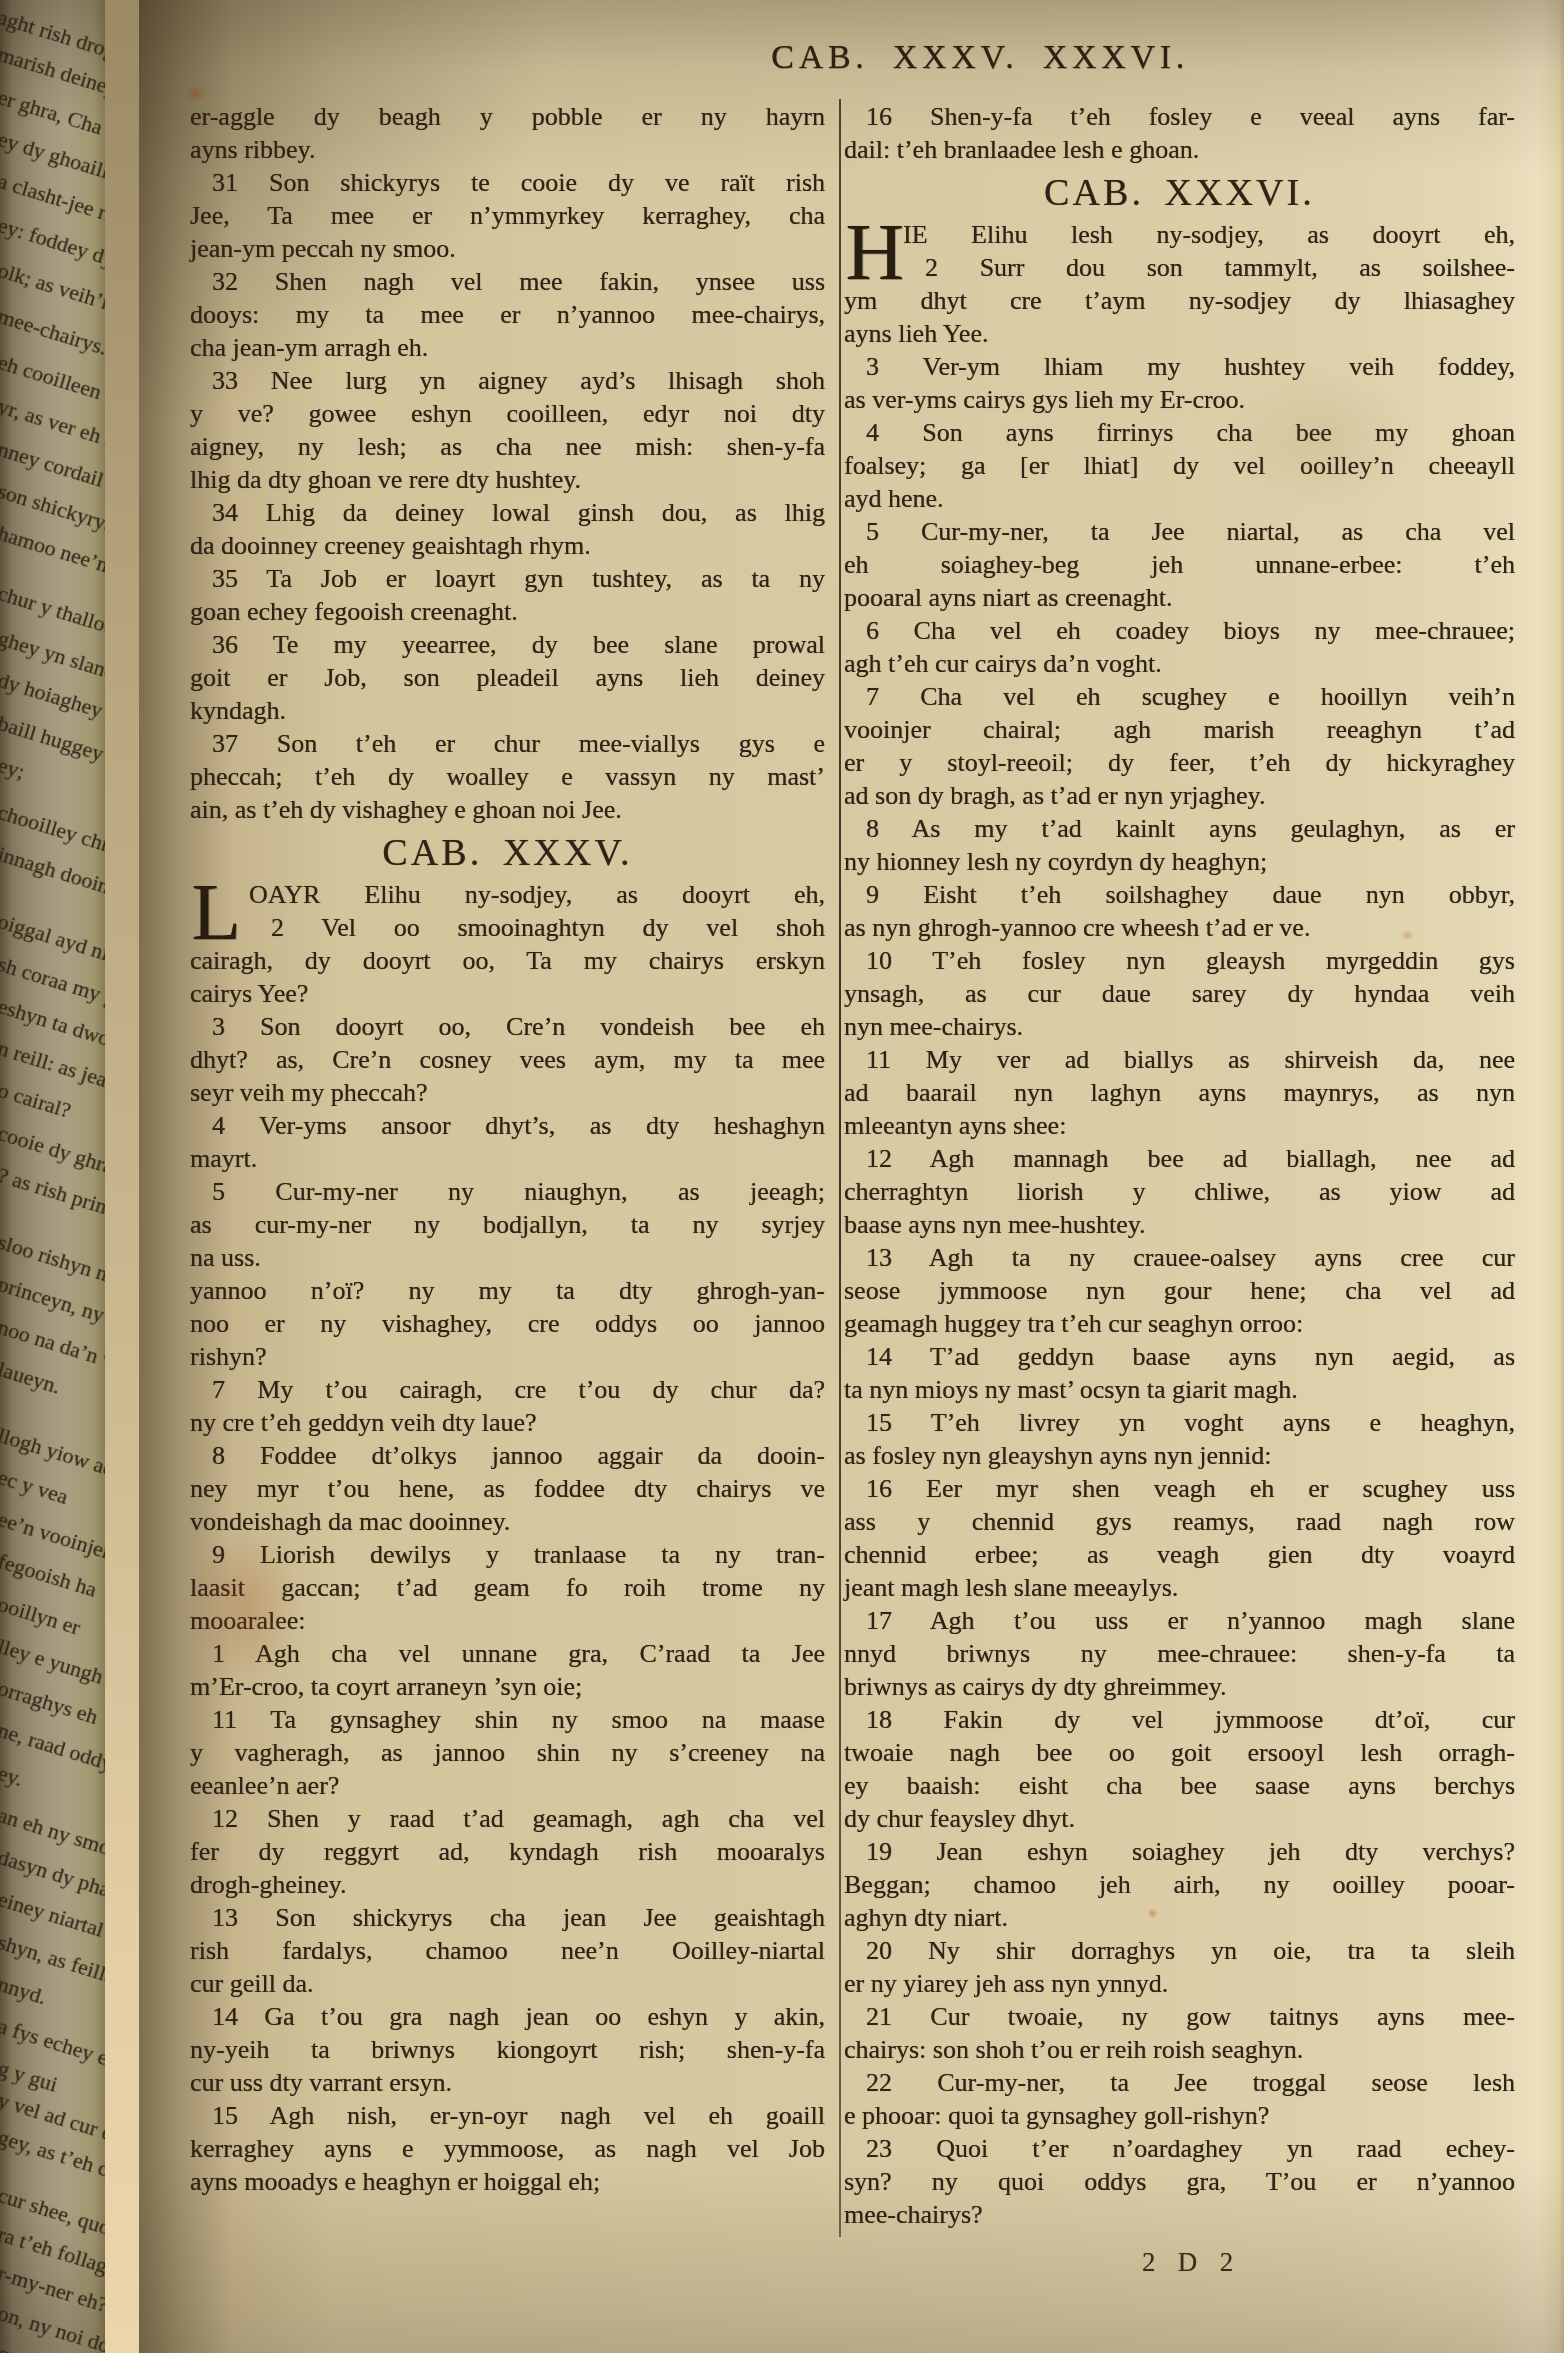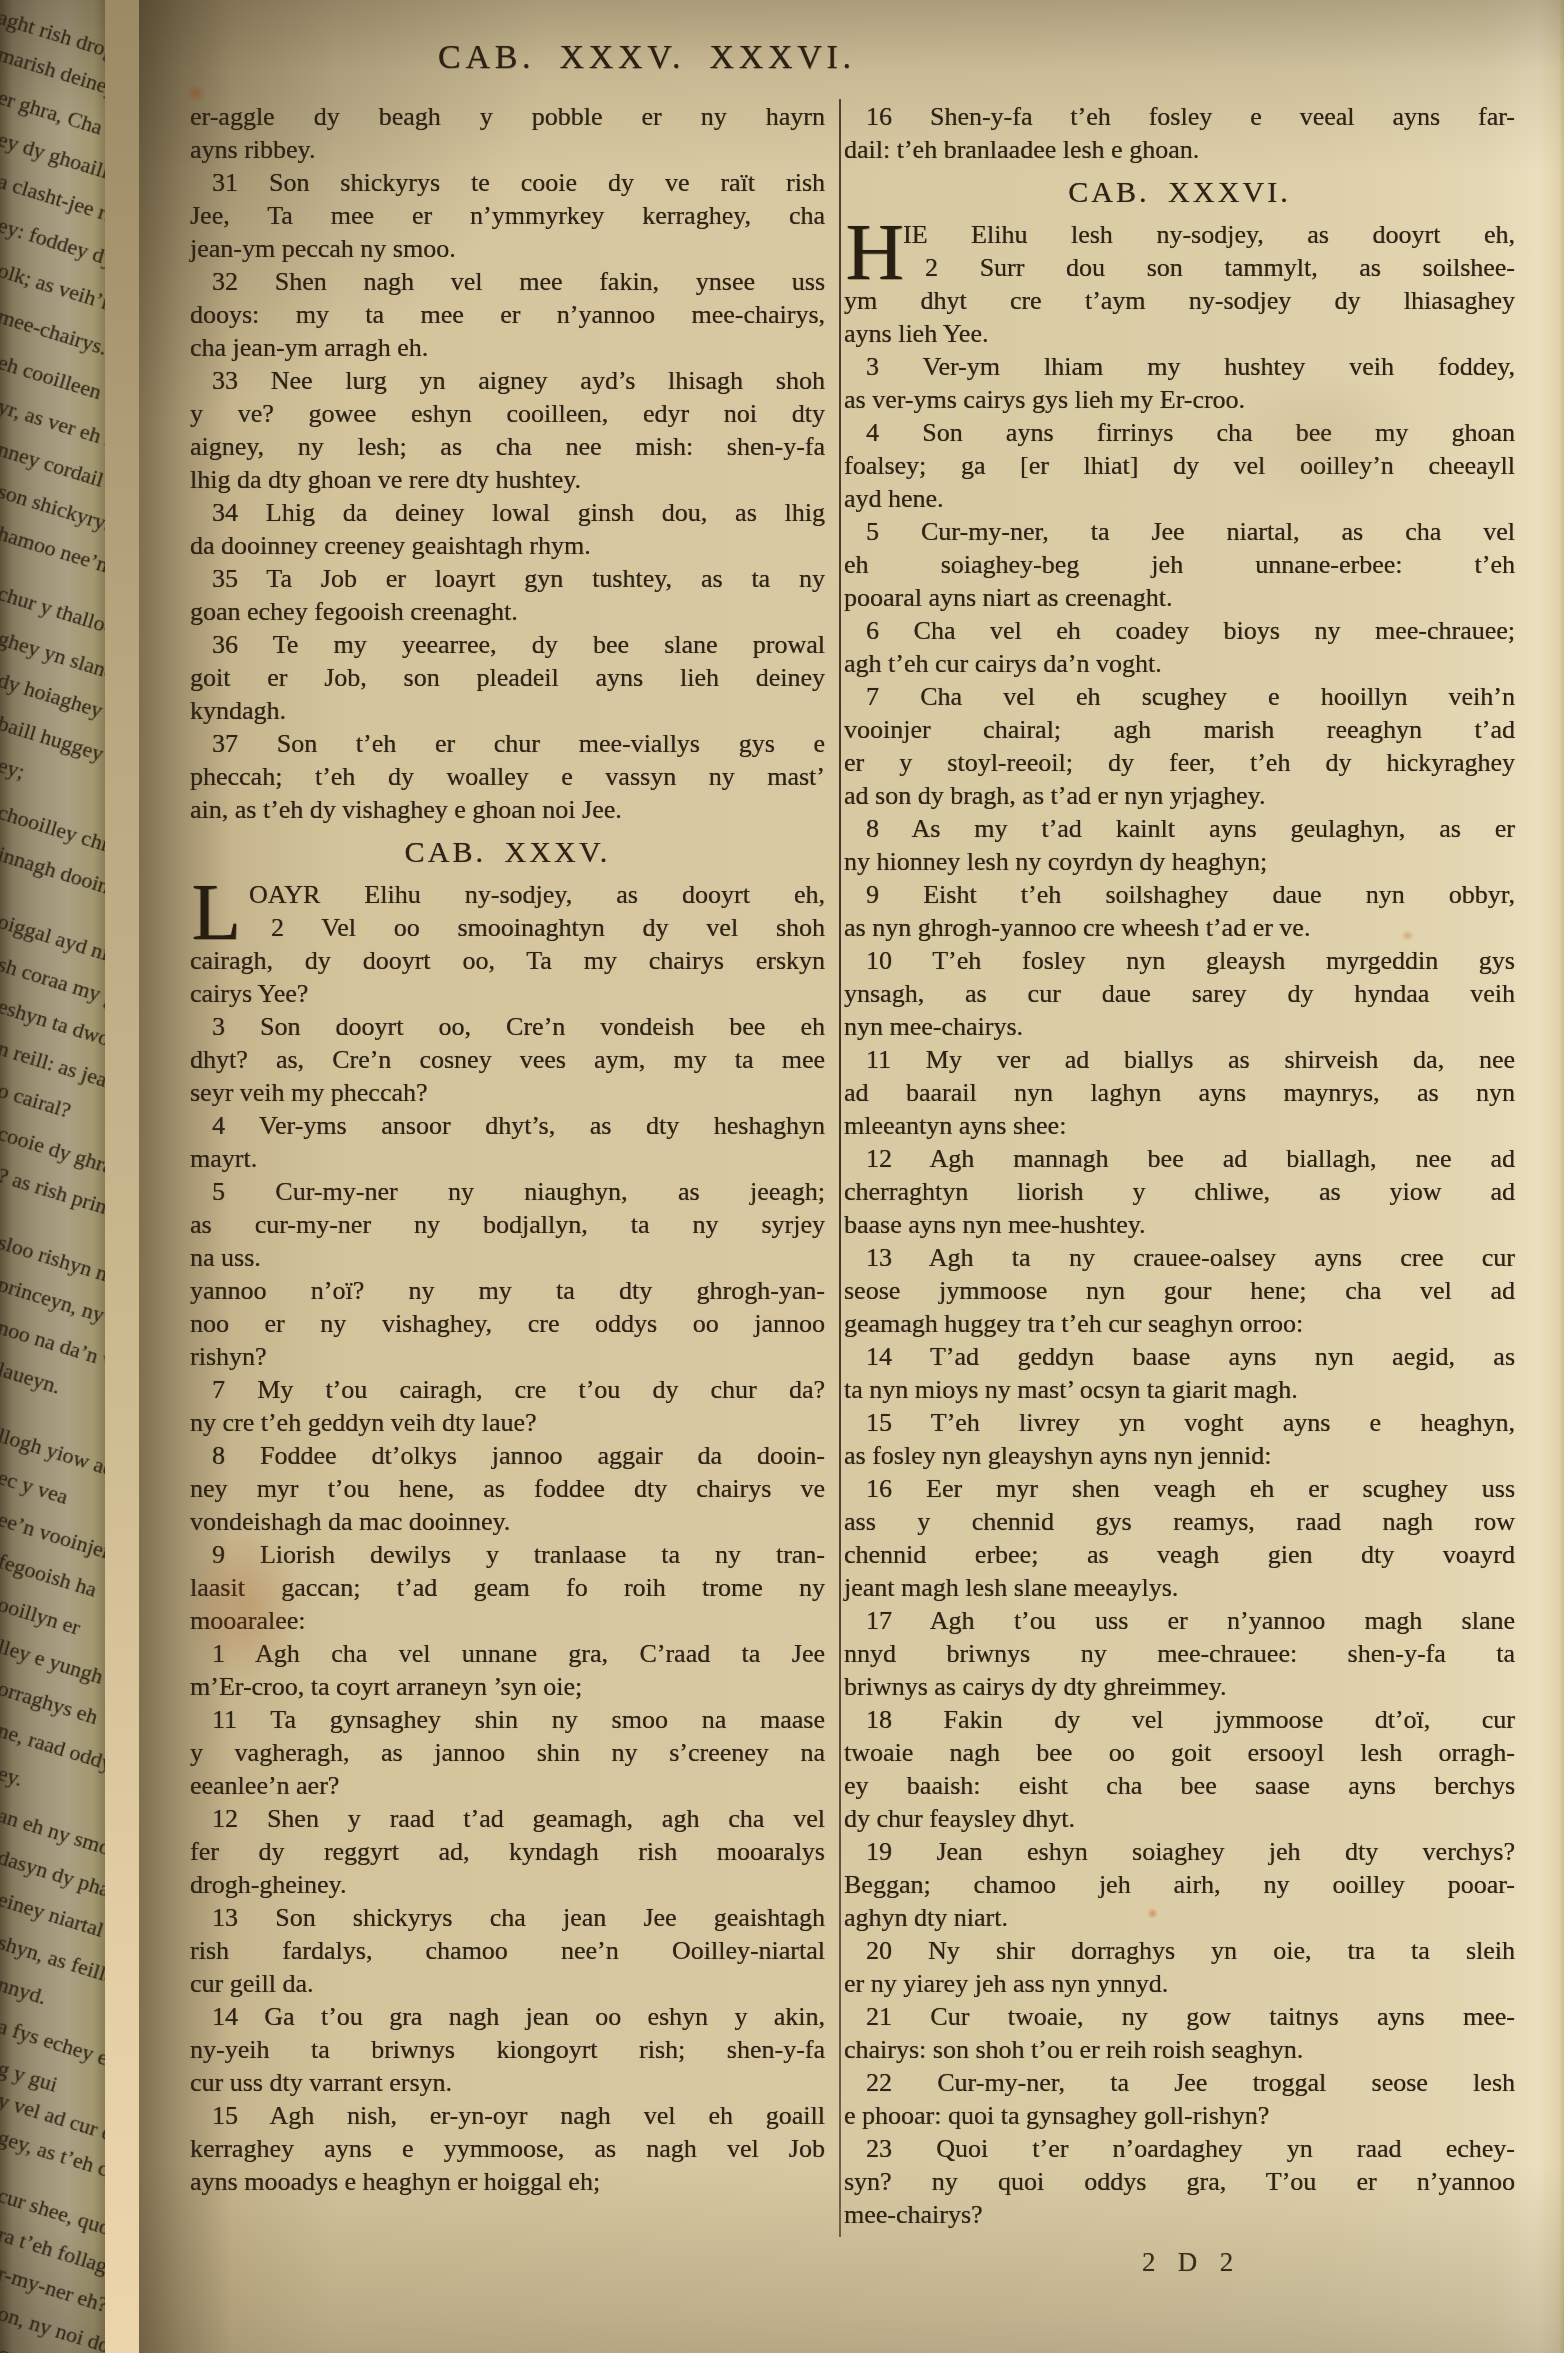--- a/index.html
+++ b/index.html
@@ -41,21 +41,21 @@
       linear-gradient(90deg, rgba(255,244,214,.25), rgba(255,244,214,0));
   }
   .gutter-shadow{
     position:absolute;left:139px;top:0;width:94px;height:2354px;
     background:linear-gradient(90deg, rgba(58,45,24,.42), rgba(58,45,24,.18) 45%, rgba(58,45,24,0));
   }
 
   
   .running-head{
     position:absolute;left:438px;top:38px;width:751px;height:44px;
-    text-align:left;
+    text-align:right;
     font-size:34px;letter-spacing:4.7px;word-spacing:11px;
     color:#2c2113;
     text-shadow:0 0 0.8px rgba(44,33,19,.55), 0.5px 0.5px 0 rgba(44,33,19,.28);
   }
 
   
   .col-rule{
     position:absolute;left:839px;top:99px;width:2.3px;height:2138px;
     background:linear-gradient(180deg, rgba(40,30,16,.78), rgba(40,30,16,.88) 50%, rgba(40,30,16,.6));
   }
@@ -72,21 +72,21 @@
     height:33px;line-height:33px;
     text-align:justify;text-align-last:justify;
     white-space:nowrap;
     text-shadow:0 0 0.8px rgba(46,35,21,.5), 0.4px 0.4px 0 rgba(46,35,21,.25);
   }
   .line.v{padding-left:22px;}
   .line.cs, .line.vs{text-align-last:left;}
   .line.h{
     height:52px;line-height:52px;
     text-align:center;text-align-last:center;
-    font-size:30px;letter-spacing:3.1px;word-spacing:7.8px;
+    font-size:38px;letter-spacing:3.1px;word-spacing:7.8px;
   }
   .line.d1{padding-left:59px;position:relative;}
   .line.d2{padding-left:81px;}
   .dropcap{
     position:absolute;left:1.6px;top:0;
     font-size:81px;line-height:69px;
     letter-spacing:0;
     color:#271d10;
     text-shadow:0 0 0.8px rgba(39,29,16,.6), 0.8px 0.8px 0 rgba(39,29,16,.3);
   }

